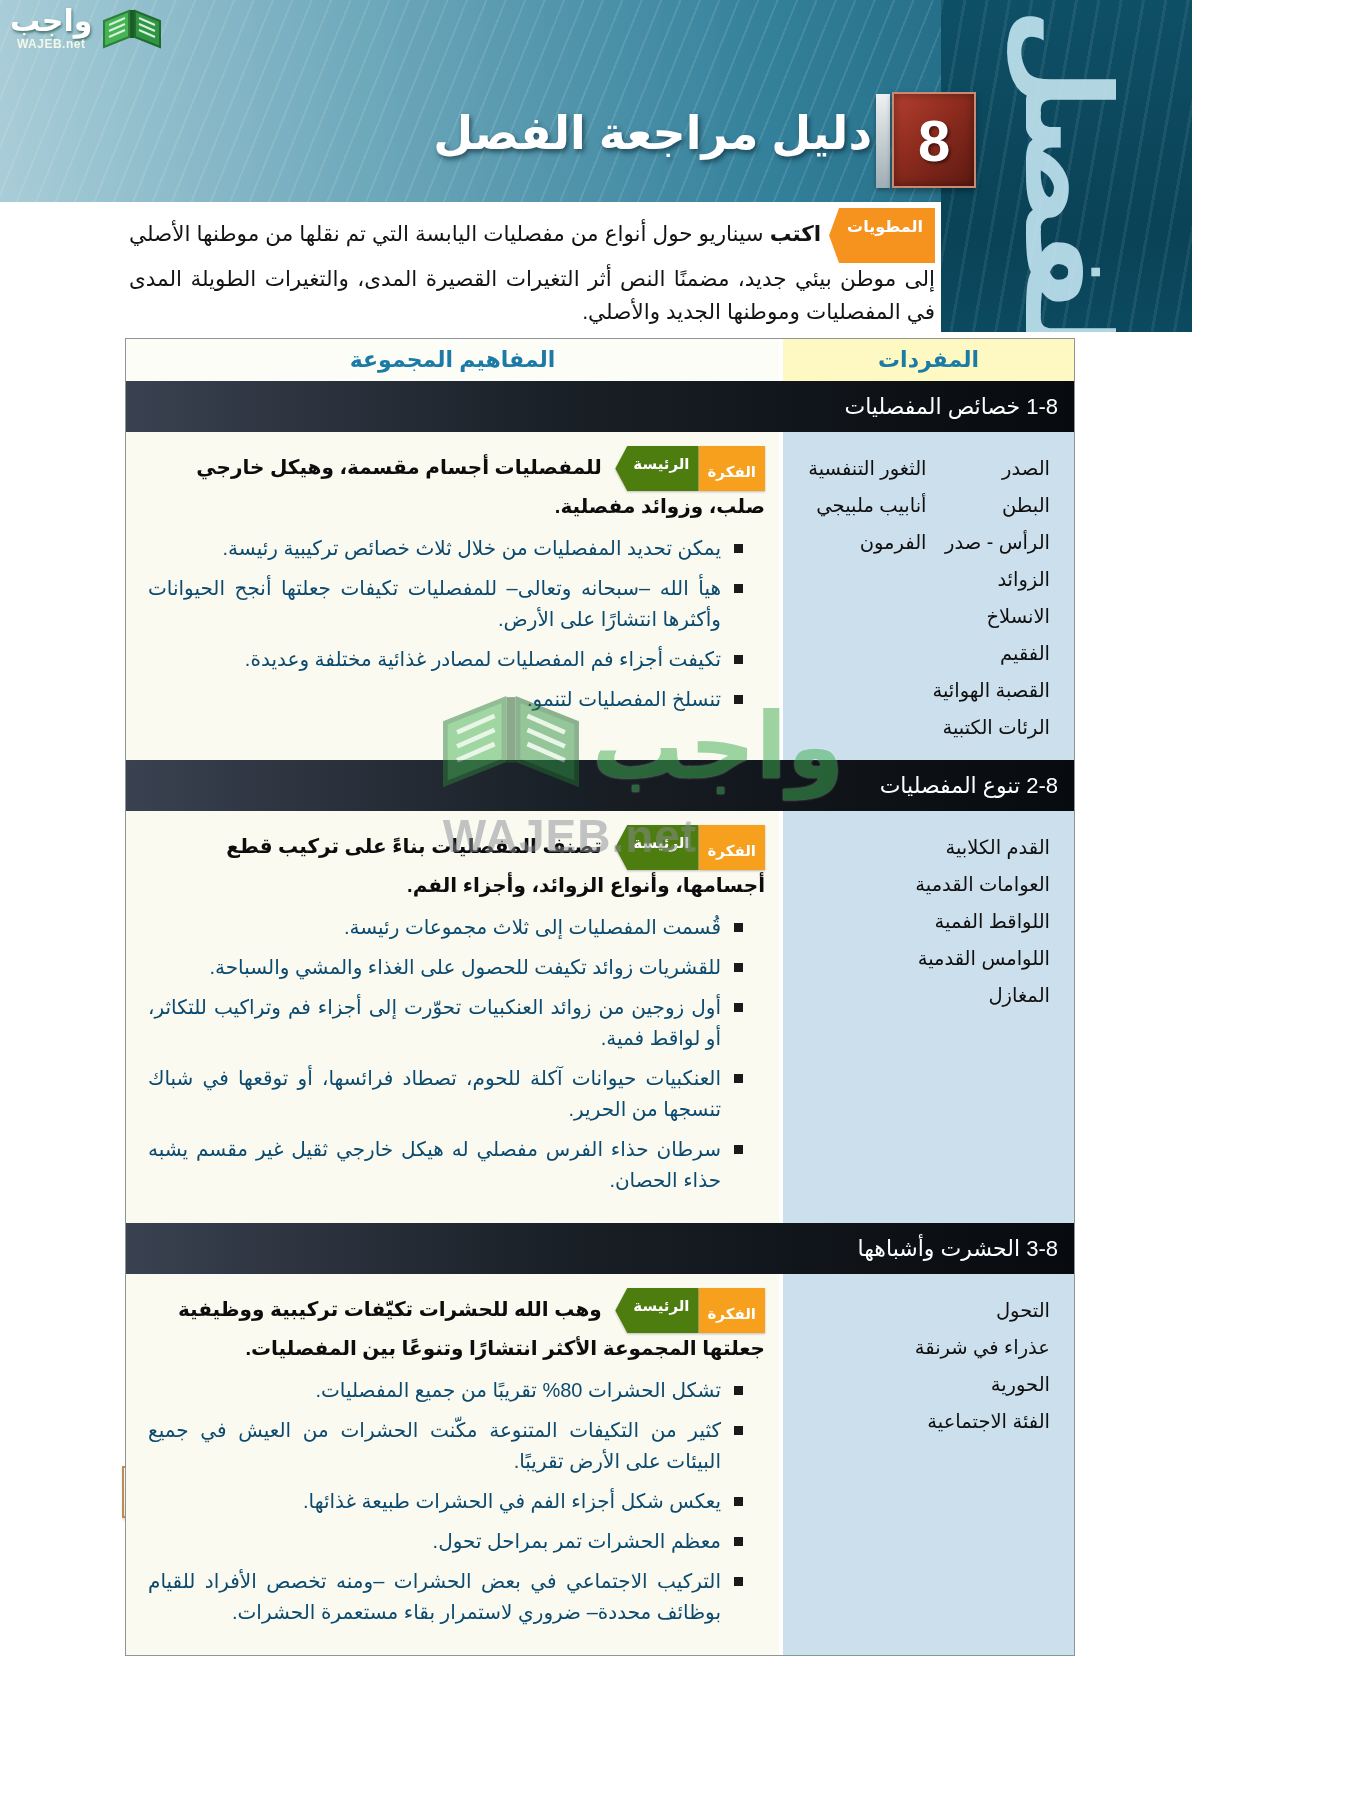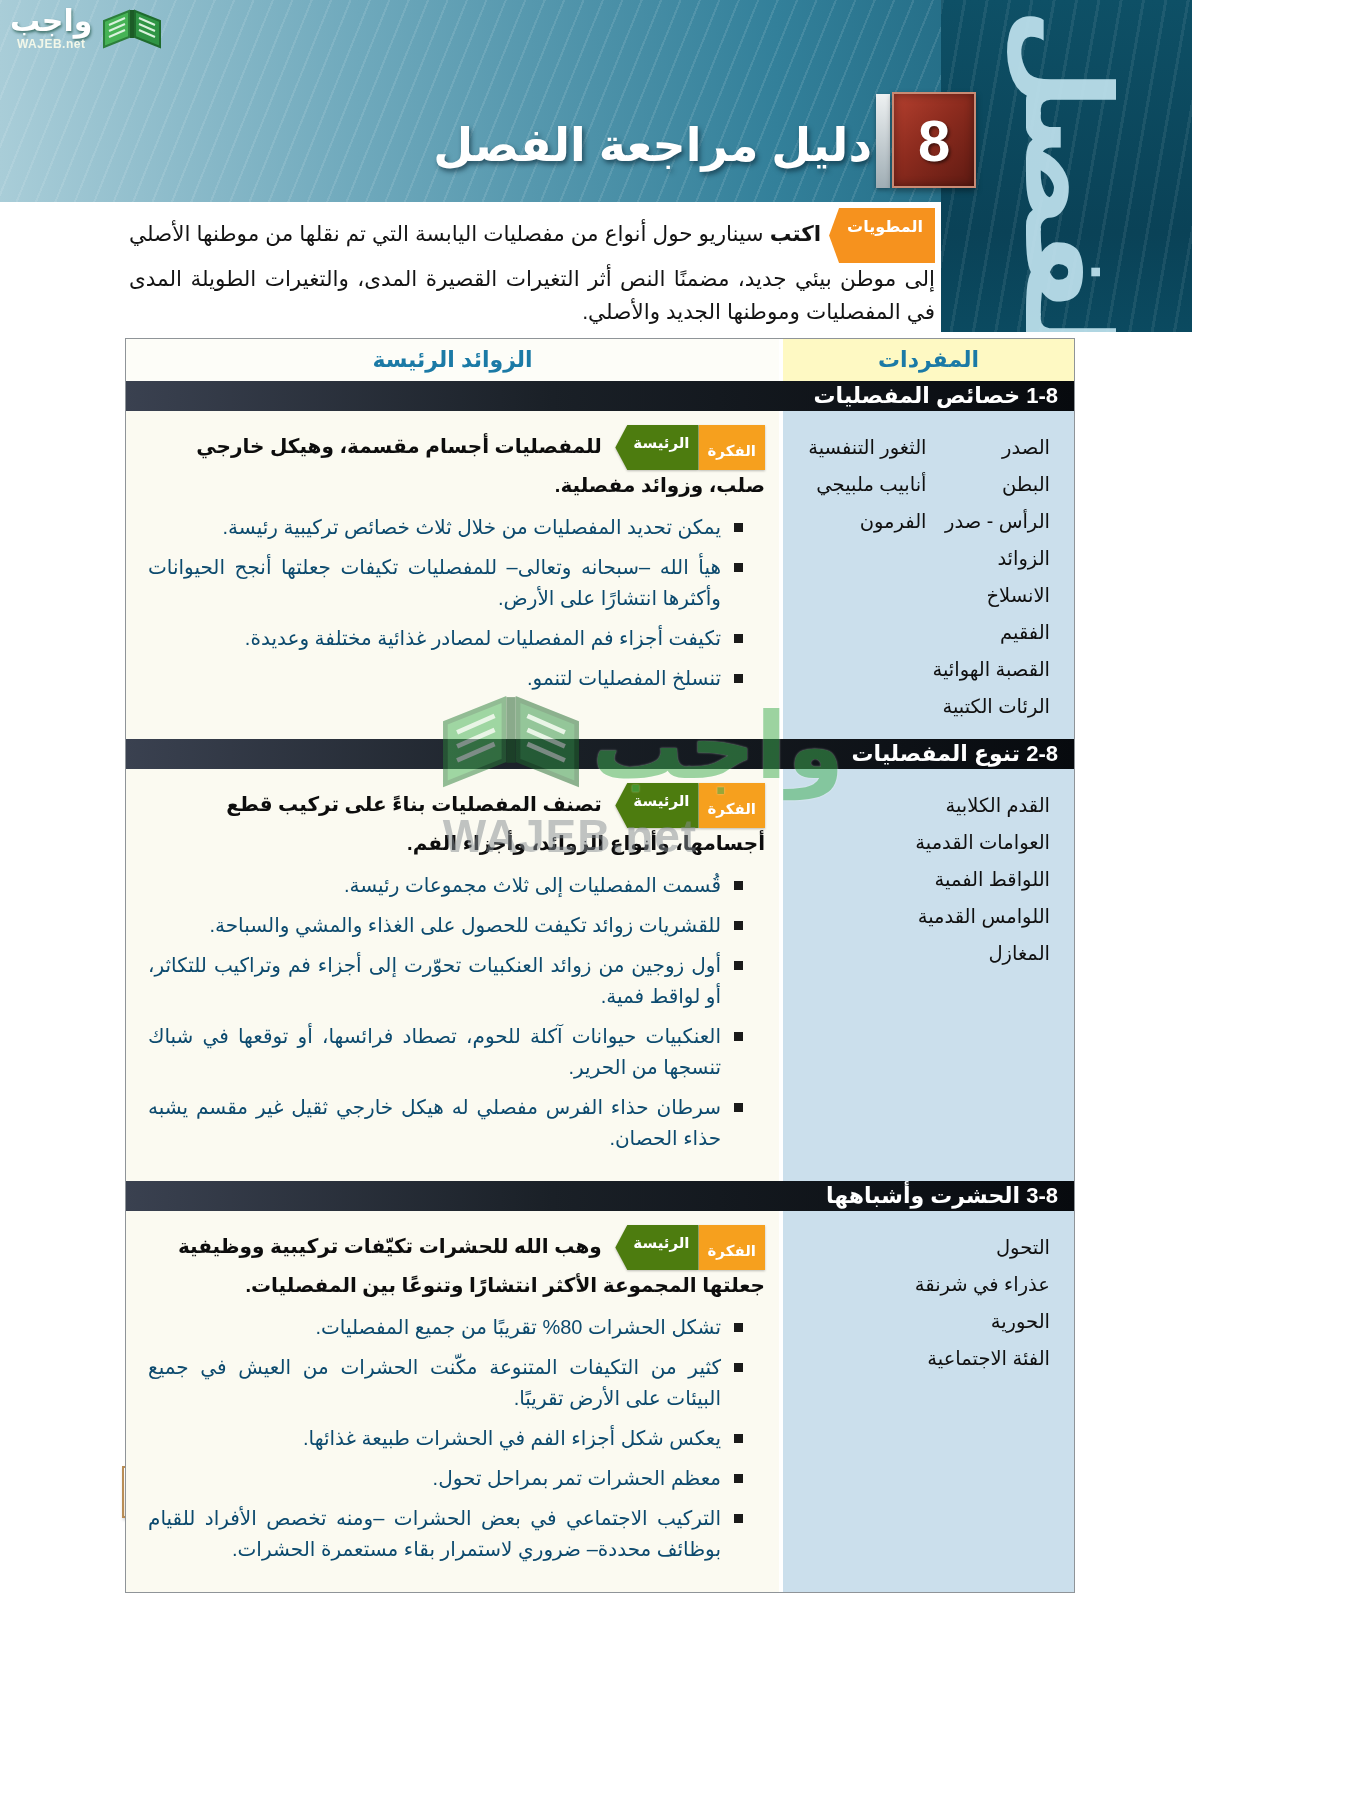--- a/index.html
+++ b/index.html
@@ -50,21 +50,21 @@
     background: linear-gradient(135deg, #b4402f 0%, #8c2b1e 45%, #5e1a12 100%);
     border: 2px solid #c98a74;
     box-shadow: inset 0 0 10px rgba(0,0,0,.4), 0 3px 6px rgba(0,0,0,.4);
     display: flex; align-items: center; justify-content: center;
   }
   .chapter-badge span {
     color: #fff; font-size: 58px; font-weight: bold;
     text-shadow: 2px 2px 3px rgba(0,0,0,.5);
   }
   .chapter-title {
-    position: absolute; top: 118px; right: 486px;
+    position: absolute; top: 106px; right: 486px;
     font-size: 46px; font-weight: bold; color: #ffffff;
     text-shadow: 2px 3px 5px rgba(10,40,55,.65);
     white-space: nowrap;
   }
 
   
   .logo {
     position: absolute; top: 5px; left: 10px;
     display: flex; align-items: flex-start; gap: 8px;
     direction: ltr; z-index: 3;
@@ -116,23 +116,23 @@
     color: #1b7aa6; font-size: 22px; font-weight: bold;
     display: flex; align-items: center; justify-content: center;
   }
   .th-concepts {
     flex: 1;
     background: #fdfdf8;
     color: #1b7aa6; font-size: 22px; font-weight: bold;
     display: flex; align-items: center; justify-content: center;
   }
   .s-bar {
-    height: 30px;
+    height: 51px;
     background: linear-gradient(90deg, #3a4150 0%, #1a2027 45%, #070a0e 100%);
-    color: #ffffff; font-size: 22px; font-weight: bold;
+    color: #ffffff; font-size: 22px; font-weight: normal;
     display: flex; align-items: center;
     padding-right: 16px;
   }
   .s-body { display: flex; align-items: stretch; }
   .vocab {
     width: 295px; flex: 0 0 295px;
     background: #cbdfec;
     border-left: 4px solid #ffffff;
     padding: 18px 24px 14px 10px;
   }
@@ -243,21 +243,21 @@
       <rect x="30" y="5" width="4" height="28" fill="#1c5c27"></rect>
     </svg>
   </span>
 </div>
 
 <p class="intro"><span class="matwiyat-badge">المطويات</span><b>اكتب</b><span> سيناريو حول أنواع من مفصليات اليابسة التي تم نقلها من موطنها الأصلي إلى موطن بيئي جديد، مضمنًا النص أثر التغيرات القصيرة المدى، والتغيرات الطويلة المدى في المفصليات وموطنها الجديد والأصلي.</span></p>
 
 <div class="review-table">
   <div class="t-head">
     <div class="th-vocab">المفردات</div>
-    <div class="th-concepts">الزوائد الرئيسة</div>
+    <div class="th-concepts">المفاهيم المجموعة</div>
   </div>
 
   <div class="s-bar">
     <span>1-8 خصائص المفصليات</span>
   </div>
   <div class="s-body s1-body">
     <div class="vocab">
       <div class="vocab-wrap">
         <div class="v-col">
           <div class="v-term">الصدر</div>

